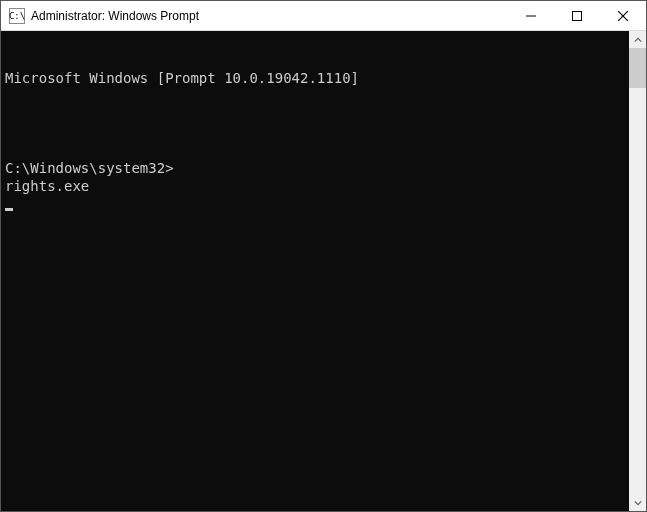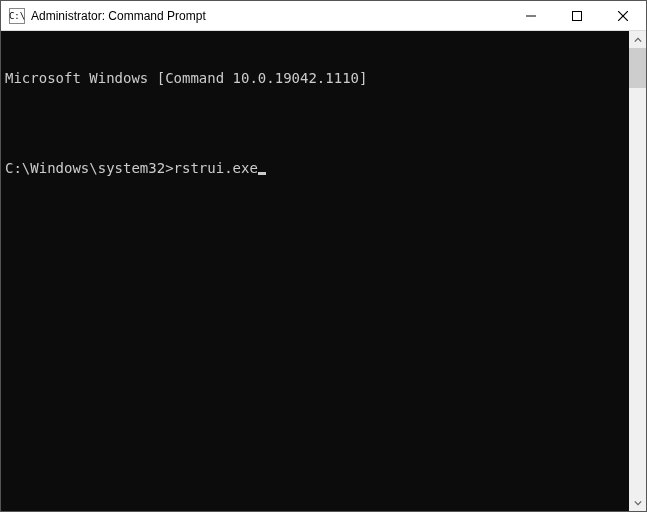--- a/index.html
+++ b/index.html
@@ -90,20 +90,21 @@
       line-height: 18px;
       padding: 2px 4px;
       white-space: pre;
       overflow: hidden;
     }
     .console .line {
       display: block;
     }
     .prompt-line {
       display: flex;
+      flex-direction: column;
     }
     .cursor {
       display: inline-block;
       width: 8px;
       height: 3px;
       background: #cccccc;
       margin-left: 0px;
       margin-top: 13px;
       vertical-align: bottom;
     }
@@ -132,21 +133,21 @@
       height: 40px;
       background: #cdcdcd;
     }
   </style>
 </head>
 <body>
 
 <div class="window">
   <div class="titlebar">
     <span class="title-icon">C:\</span>
-    <span class="title-text">Administrator: Command Prompt</span>
+    <span class="title-text">Administrator: Windows Prompt</span>
     <span class="title-spacer"></span>
     <div class="win-controls">
       <div class="win-btn">
         <svg viewBox="0 0 10 10">
             <line x1="0" y1="5" x2="10" y2="5"></line>
           </svg>
       </div>
       <div class="win-btn">
         <svg viewBox="0 0 10 10">
             <rect x="0.5" y="0.5" width="9" height="9"></rect>
@@ -155,23 +156,23 @@
       <div class="win-btn close">
         <svg viewBox="0 0 10 10">
             <line x1="0" y1="0" x2="10" y2="10"></line>
             <line x1="10" y1="0" x2="0" y2="10"></line>
           </svg>
       </div>
     </div>
   </div>
   <div class="client">
     <div class="console">
-      <span class="line">Microsoft Windows [Command 10.0.19042.1110]</span>
+      <span class="line">Microsoft Windows [Prompt 10.0.19042.1110]</span>
       <span class="line"></span>
-      <span class="prompt-line"><span>C:\Windows\system32&gt;</span><span>rstrui.exe</span><span class="cursor"></span></span>
+      <span class="prompt-line"><span>C:\Windows\system32&gt;</span><span>rights.exe</span><span class="cursor"></span></span>
     </div>
     <div class="scrollbar">
       <div class="scroll-up">
         <svg width="8" height="8" viewBox="0 0 10 10">
             <polyline points="1,7 5,3 9,7" fill="none" stroke="#606060" stroke-width="1.5"></polyline>
           </svg>
       </div>
       <div class="scroll-thumb"></div>
       <div class="scroll-down">
         <svg width="8" height="8" viewBox="0 0 10 10">

